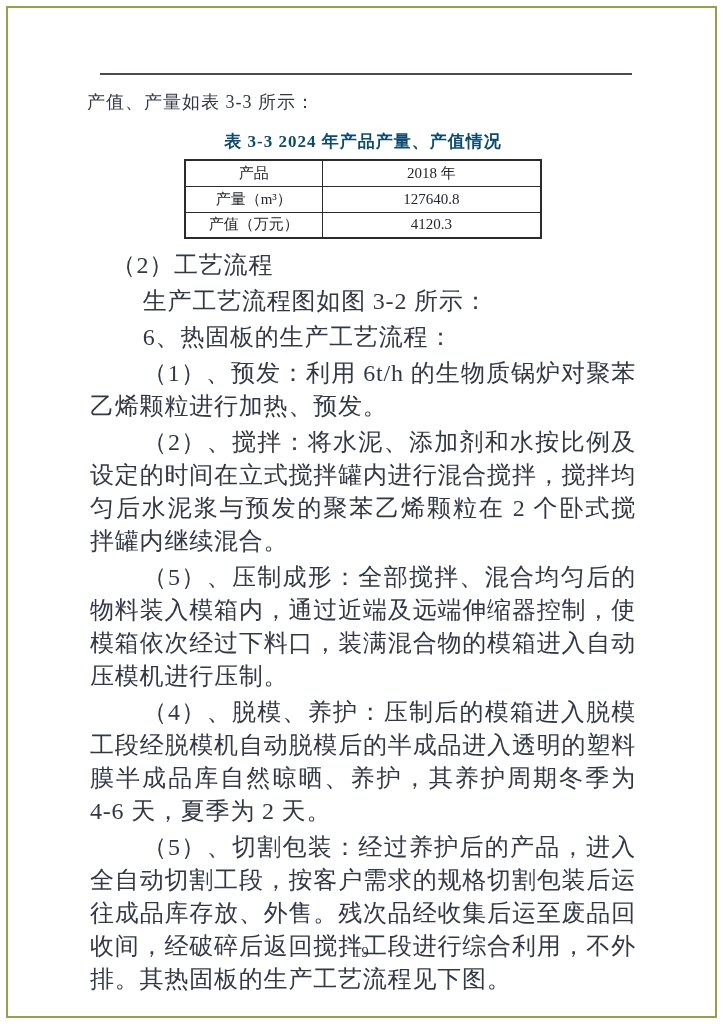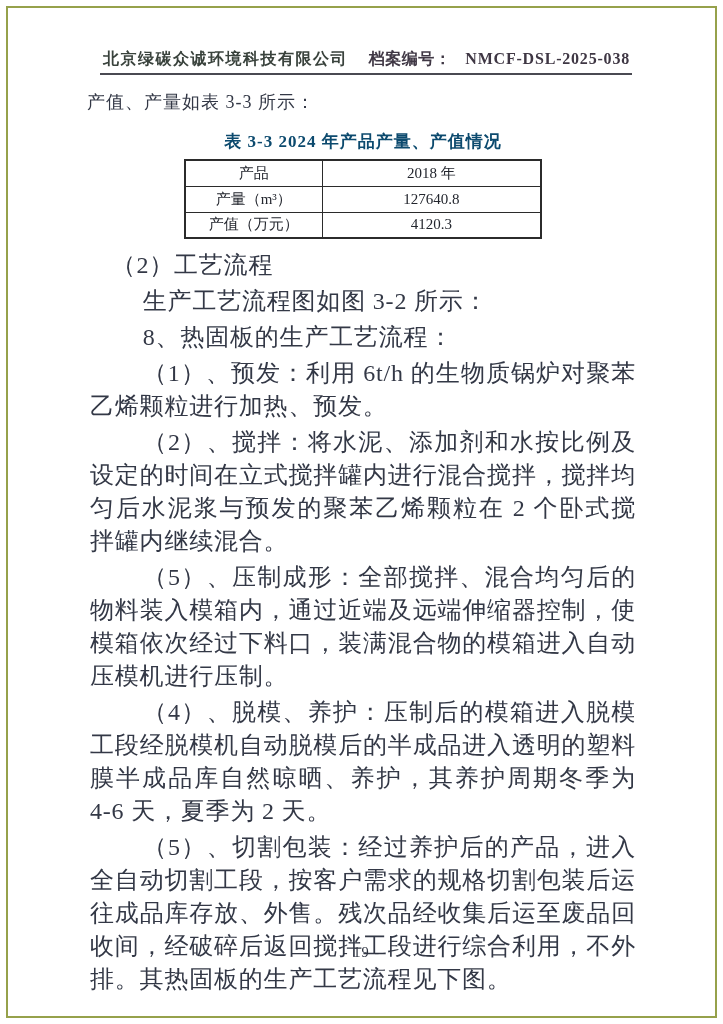--- a/index.html
+++ b/index.html
@@ -63,26 +63,20 @@
     font-size:14.5px;letter-spacing:1px;color:#2e3340;
   }
 </style>
 </head>
 <body>
 
 <div class="page">
 
   <div class="frame"></div>
 
-  <div class="doc-header">
-    <span class="company">北京绿碳众诚环境科技有限公司</span>
-    <span class="archive">
-      <span>档案编号：</span><span class="num">NMCF-DSL-2025-038</span>
-    </span>
-  </div>
 
   <div class="header-rule"></div>
 
   <div class="content">
 
     <p class="intro">产值、产量如表 3-3 所示：</p>
 
     <div class="tbl-title">表 3-3 2024 年产品产量、产值情况</div>
 
     <table class="prod">
@@ -100,21 +94,21 @@
         <tr>
           <td>产值（万元）</td>
           <td>4120.3</td>
         </tr>
       </tbody>
     </table>
 
     <div class="paras">
       <p class="small-indent">（2）工艺流程</p>
       <p>生产工艺流程图如图 3-2 所示：</p>
-      <p>8、热固板的生产工艺流程：</p>
+      <p>6、热固板的生产工艺流程：</p>
       <p>（1）、预发：利用 6t/h 的生物质锅炉对聚苯乙烯颗粒进行加热、预发。</p>
       <p>（2）、搅拌：将水泥、添加剂和水按比例及设定的时间在立式搅拌罐内进行混合搅拌，搅拌均匀后水泥浆与预发的聚苯乙烯颗粒在 2 个卧式搅拌罐内继续混合。</p>
       <p>（5）、压制成形：全部搅拌、混合均匀后的物料装入模箱内，通过近端及远端伸缩器控制，使模箱依次经过下料口，装满混合物的模箱进入自动压模机进行压制。</p>
       <p>（4）、脱模、养护：压制后的模箱进入脱模工段经脱模机自动脱模后的半成品进入透明的塑料膜半成品库自然晾晒、养护，其养护周期冬季为 4-6 天，夏季为 2 天。</p>
       <p>（5）、切割包装：经过养护后的产品，进入全自动切割工段，按客户需求的规格切割包装后运往成品库存放、外售。残次品经收集后运至废品回收间，经破碎后返回搅拌工段进行综合利用，不外排。其热固板的生产工艺流程见下图。</p>
     </div>
 
   </div>
 
   <div class="footer">- 19 -</div>

